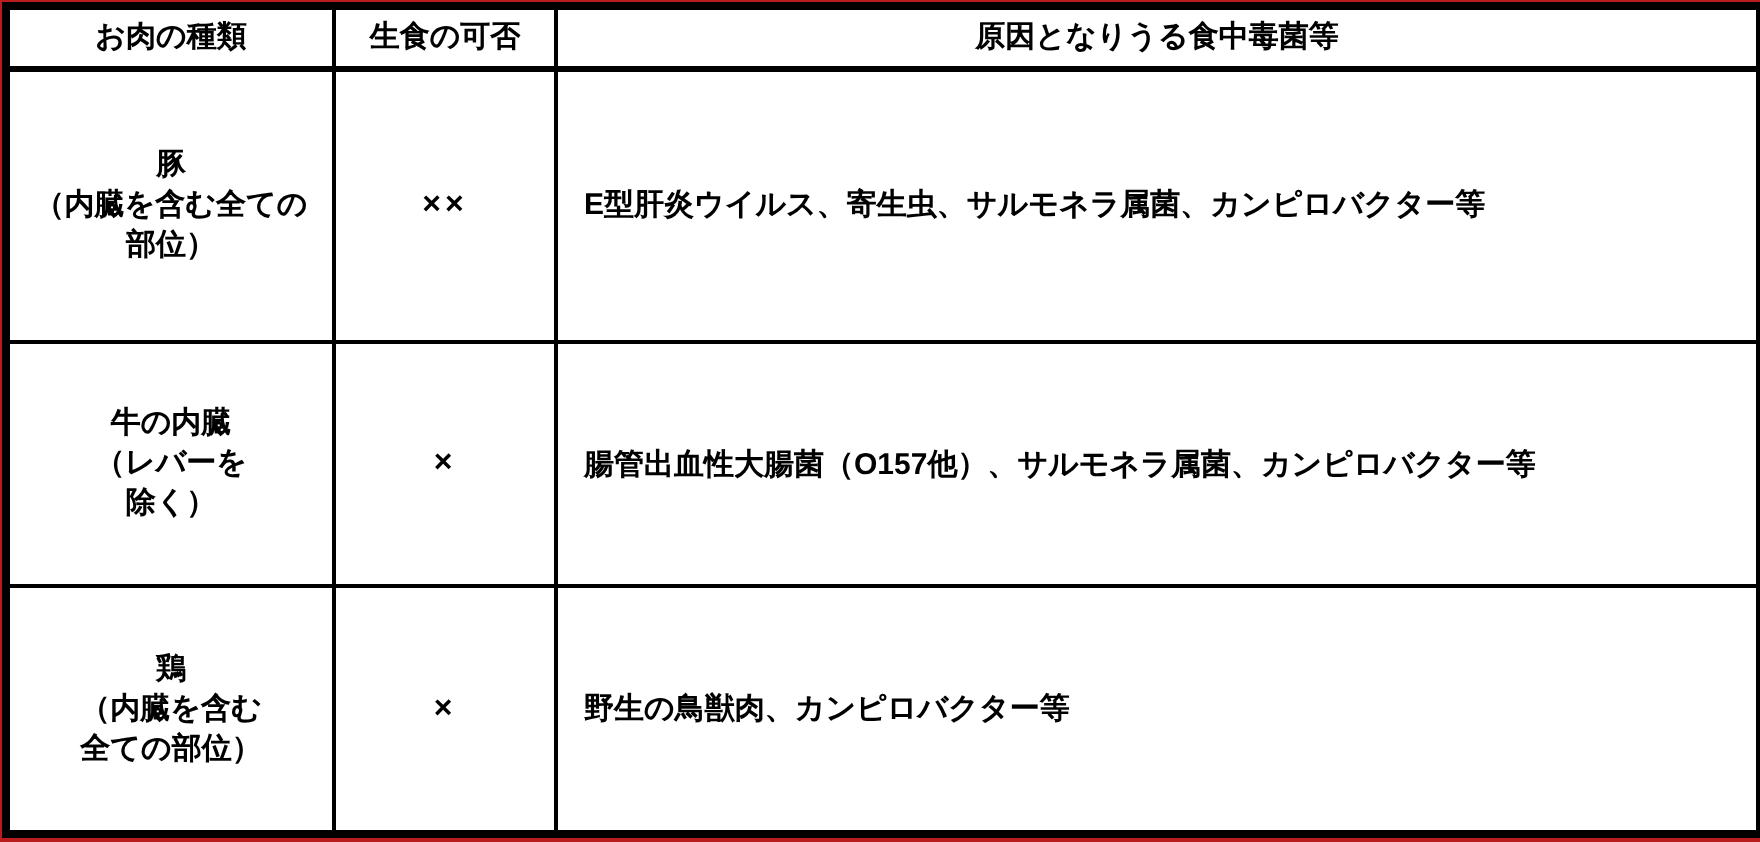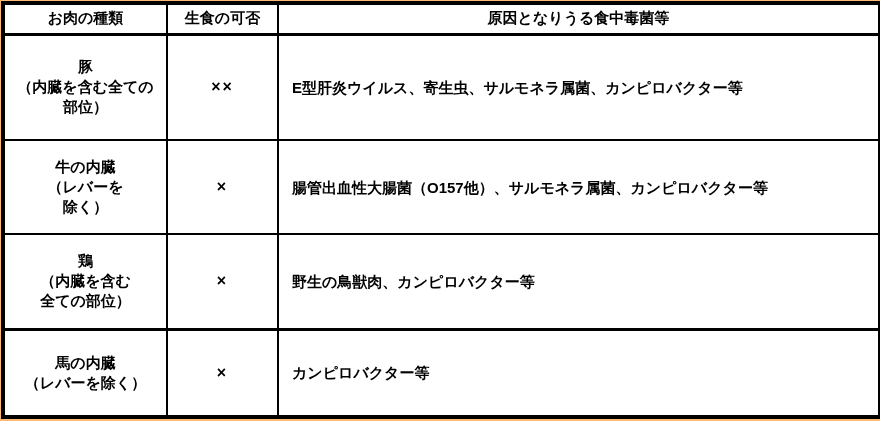--- a/index.html
+++ b/index.html
@@ -1,20 +1,20 @@
 <!DOCTYPE html>
 <html><head>
 <meta charset="utf-8">
 <style>
   html, body { margin: 0; padding: 0; background: #ffffff; }
   .page {
     width: 880px;
     height: 421px;
     box-sizing: border-box;
-    background: #fdba74;
+    background: #b91c1c;
     padding: 1px;
     font-family: "Liberation Sans", "DejaVu Sans", sans-serif;
   }
   table.meat-table {
     border-collapse: collapse;
     table-layout: fixed;
     width: 877px;
     height: 418px;
     border: 4px solid #000000;
     background: #ffffff;
@@ -93,21 +93,15 @@
         <td class="raw-cell">×</td>
         <td class="pathogens-cell">腸管出血性大腸菌（O157他）、サルモネラ属菌、カンピロバクター等</td>
       </tr>
       <tr>
         <td class="meat-cell">鶏
 （内臓を含む
 全ての部位）</td>
         <td class="raw-cell">×</td>
         <td class="pathogens-cell">野生の鳥獣肉、カンピロバクター等</td>
       </tr>
-      <tr>
-        <td class="meat-cell">馬の内臓
-（レバーを除く）</td>
-        <td class="raw-cell">×</td>
-        <td class="pathogens-cell">カンピロバクター等</td>
-      </tr>
     </tbody>
   </table>
 </div>
 
 </body></html>

